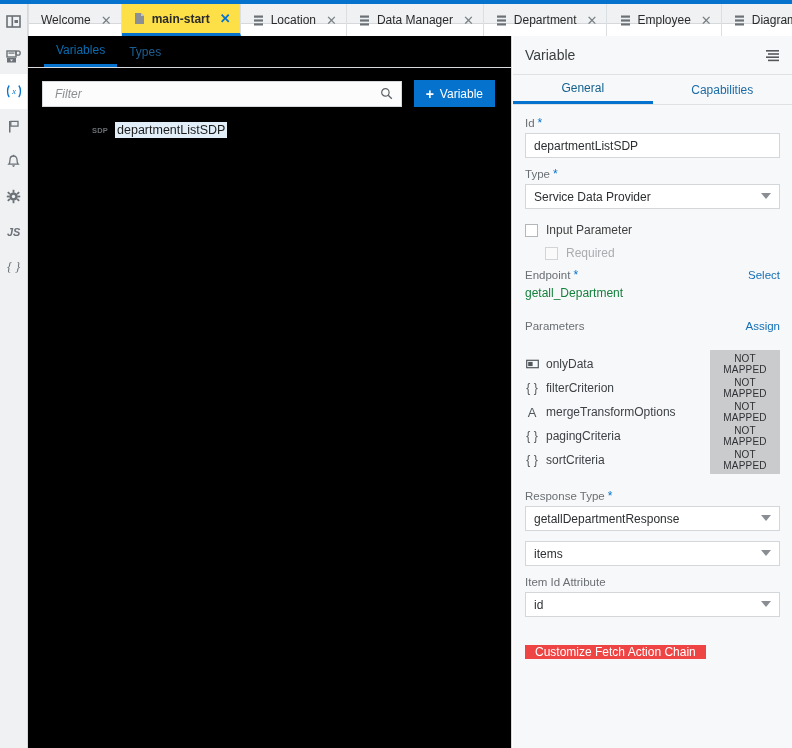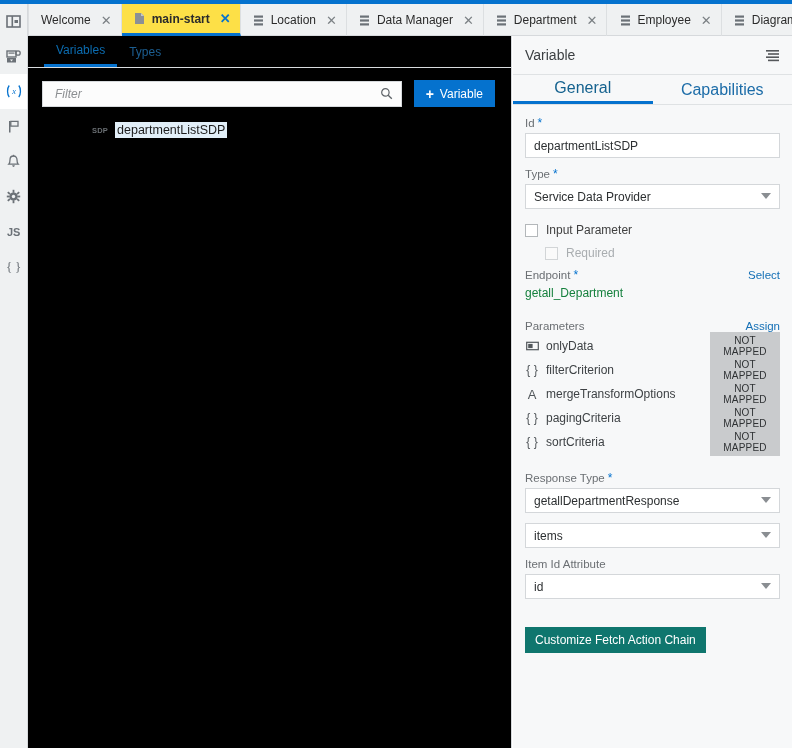--- a/index.html
+++ b/index.html
@@ -41,26 +41,27 @@
   }
   .rail-btn.sel {
     background: #ffffff;
     color: #0572ce;
   }
   .rail-btn svg { display: block; }
   .rail-btn .glyph {
     font-size: 11px;
     font-family: "Liberation Serif", serif;
     letter-spacing: -0.2px;
+    font-style: italic;
   }
 
   
   .tabbar {
     position: absolute; top: 4px; left: 28px;
-    width: 764px; height: 32px;
+    width: 764px; height: 20px;
     background: #eff1f2;
     border-bottom: 1px solid #d6d9dc;
     display: flex;
     align-items: stretch;
   }
   .tab {
     display: flex; align-items: center;
     padding: 0 9px 0 12px;
     height: 32px;
     border-right: 1px solid #dcdfe1;
@@ -198,21 +199,21 @@
 
   .rp-tabs {
     height: 30px;
     display: flex;
     border-bottom: 1px solid #dfe2e4;
     background: #f7f8f9;
   }
   .rp-tab {
     flex: 1;
     display: flex; align-items: center; justify-content: center;
-    font-size: 16px;
+    font-size: 12px;
     color: #1c6ca8;
     cursor: pointer;
     text-align: right;
   }
   .rp-tab.active { border-bottom: 3px solid #0572ce; color: #15628f; }
 
   .rp-body {
     padding: 12px 12px 0 12px;
   }
   .fld { margin-bottom: 10px; }
@@ -302,22 +303,22 @@
     color: #2e3133;
     font-size: 10px;
     letter-spacing: 0.2px;
     padding: 3px 6px;
     width: 70px;
     text-align: center;
   }
 
   .btn-fetch {
     margin: 18px 0 0 0;
-    height: 26px;
-    background: #0f766e;
+    height: 14px;
+    background: #ef4444;
     color: #fff;
     border: none;
     font-size: 12px;
     font-family: "Liberation Sans", sans-serif;
     padding: 0 10px;
     cursor: pointer;
   }
 </style>
 </head>
 <body>
@@ -589,21 +590,21 @@
       <div class="sec-head" style="margin-top:4px;">
         <span class="lbl">
           <span>Endpoint</span>
           <span class="req">*</span>
         </span>
         <span class="lnk">Select</span>
       </div>
       <div class="endpoint-val">getall_Department</div>
 
       
-      <div class="sec-head" style="margin-top:20px;margin-bottom:2px;">
+      <div class="sec-head" style="margin-top:20px;margin-bottom:20px;">
         <span class="lbl">Parameters</span>
         <span class="lnk">Assign</span>
       </div>
 
       <div>
 
         <div class="param-row">
           <span class="param-left">
             <span class="param-icon">
               <svg width="13" height="10" viewBox="0 0 13 10" aria-hidden="true">

